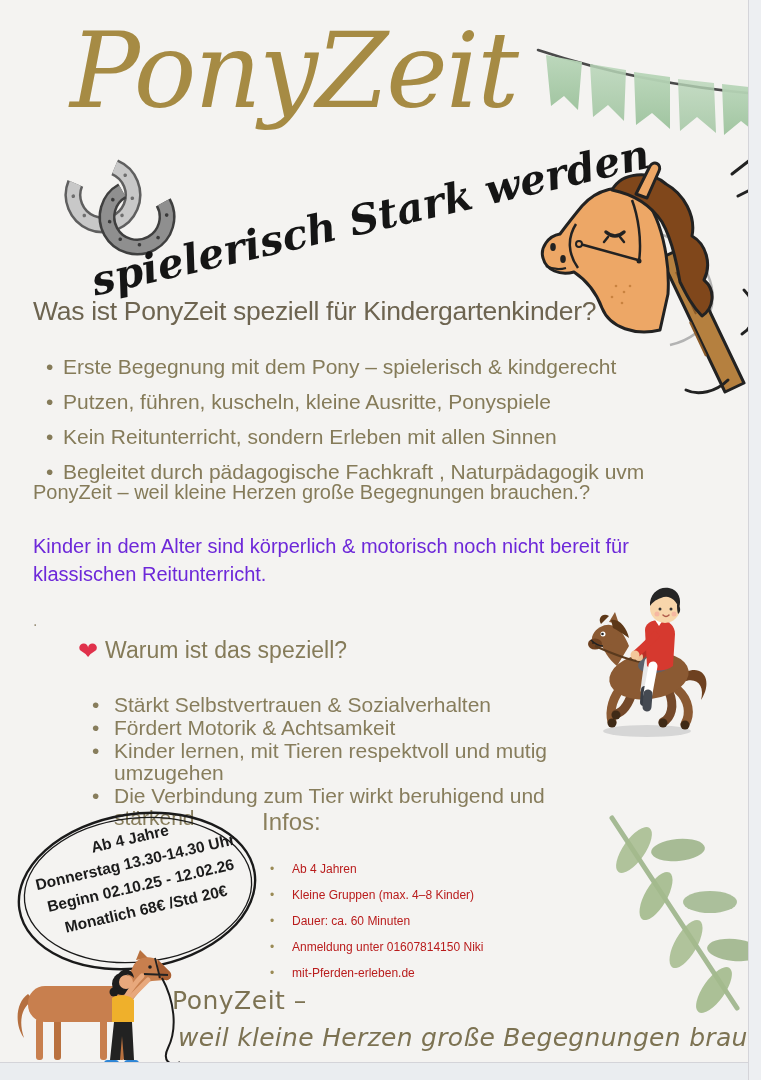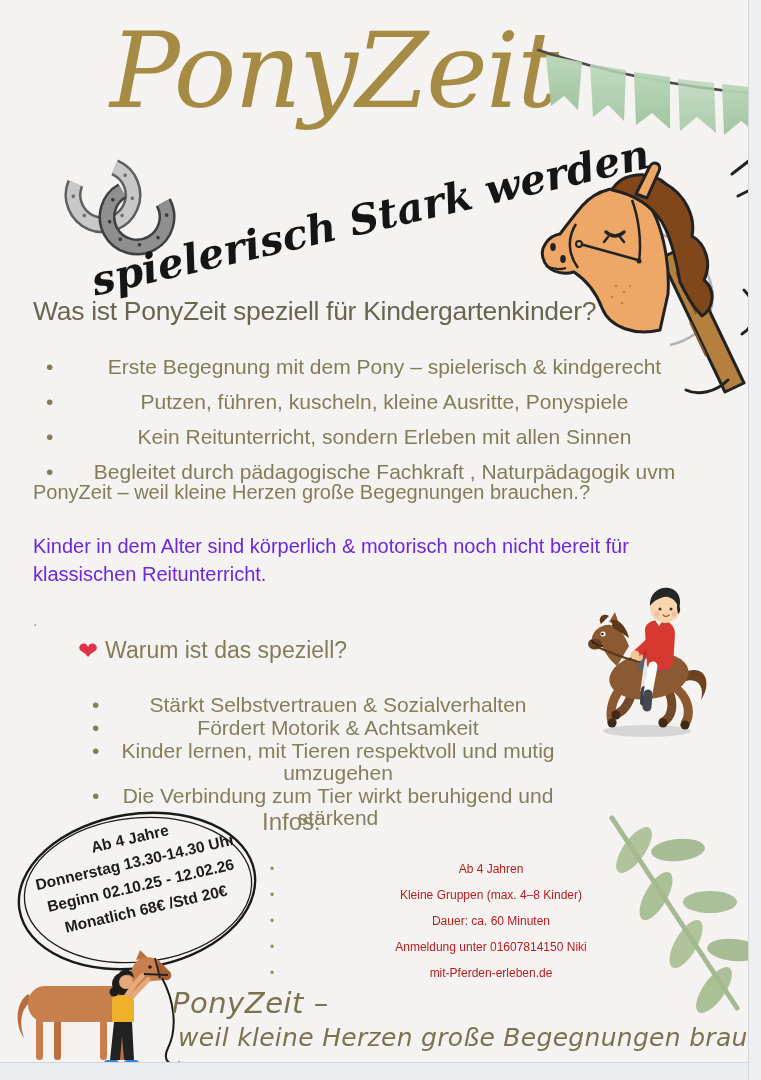--- a/index.html
+++ b/index.html
@@ -7,54 +7,54 @@
     position:relative;width:761px;height:1080px;overflow:hidden;
     background:#f4f3f1;font-family:"Liberation Sans",sans-serif;
   }
   .abs{position:absolute;}
   
   .edge-right{left:748px;top:0;width:13px;height:1080px;background:#edeff2;border-left:1px solid #d4d4d9;}
   .edge-bottom{left:0;top:1062px;width:748px;height:18px;background:#eaedf0;border-top:1px solid #d4d4d9;}
   
   .title{
     left:70px;top:14px;font-family:"DejaVu Serif",serif;font-style:italic;
-    font-size:104px;line-height:1.1;color:#a68b44;letter-spacing:-2px;margin-left:40px;
+    font-size:104px;line-height:1.1;color:#a68b44;letter-spacing:-2px;
   }
   .tagline{
     left:92px;top:258px;font-family:"DejaVu Serif",serif;font-style:italic;font-weight:600;
     font-size:41px;color:#151515;transform:rotate(-13deg);transform-origin:left center;
     white-space:nowrap;letter-spacing:0px;
   }
   .h1{
     left:33px;top:296px;width:700px;font-size:26.5px;color:#6d6450;letter-spacing:-0.3px;
   }
   ul{list-style:none;margin:0;padding:0;}
-  li{position:relative;text-align:center;}
+  li{position:relative;}
   li::before{content:"\2022";position:absolute;left:0;top:0;}
   .list1{left:46px;top:355px;width:660px;font-size:21px;color:#857b59;}
   .list1 li{padding-left:17px;margin-bottom:12px;line-height:23px;}
   .slogan{left:33px;top:481px;width:680px;font-size:20px;color:#857b59;}
   .para{left:33px;top:532px;width:690px;font-size:20px;line-height:28px;color:#6d28d9;}
   .para2{left:33px;top:589px;width:690px;font-size:20px;color:#857b59;}
   .stray-dot{left:33px;top:612px;font-size:16px;color:#9a917a;}
   .wertvoll-head{left:78px;top:637px;font-size:23px;color:#857b59;display:flex;align-items:center;gap:7px;}
   .heart{font-size:24px;color:#e0314b;line-height:1;}
   .list2{left:92px;top:694px;width:470px;font-size:21px;color:#877d5c;}
   .list2 li{padding-left:22px;line-height:22px;margin-bottom:1px;}
   .infos-head{left:262px;top:808px;font-size:24px;color:#8a7f5c;}
   .list3{left:270px;top:856px;width:420px;font-size:12px;color:#b91c1c;}
   .list3 li{padding-left:22px;line-height:26px;}
   .list3 li::before{color:#9a8a55;}
   .schedule-text{
     left:26px;top:826px;width:224px;text-align:center;transform:rotate(-13deg);
     font-size:15.5px;font-weight:700;color:#1b1b1b;line-height:1.55;white-space:nowrap;
   }
   .footer1{
-    left:172px;top:986px;font-family:"DejaVu Sans",sans-serif;font-style:italic;
-    font-size:29px;color:#7c7252;letter-spacing:0.5px;
+    left:172px;top:986px;font-family:"DejaVu Sans",sans-serif;
+    font-size:25px;color:#7c7252;letter-spacing:0.5px;
   }
   .footer2{
     left:178px;top:1023px;font-family:"DejaVu Sans",sans-serif;font-style:italic;
     font-size:25px;color:#7c7252;white-space:nowrap;letter-spacing:0.3px;
   }
   svg{display:block;}
 </style>
 </head>
 <body>
 

